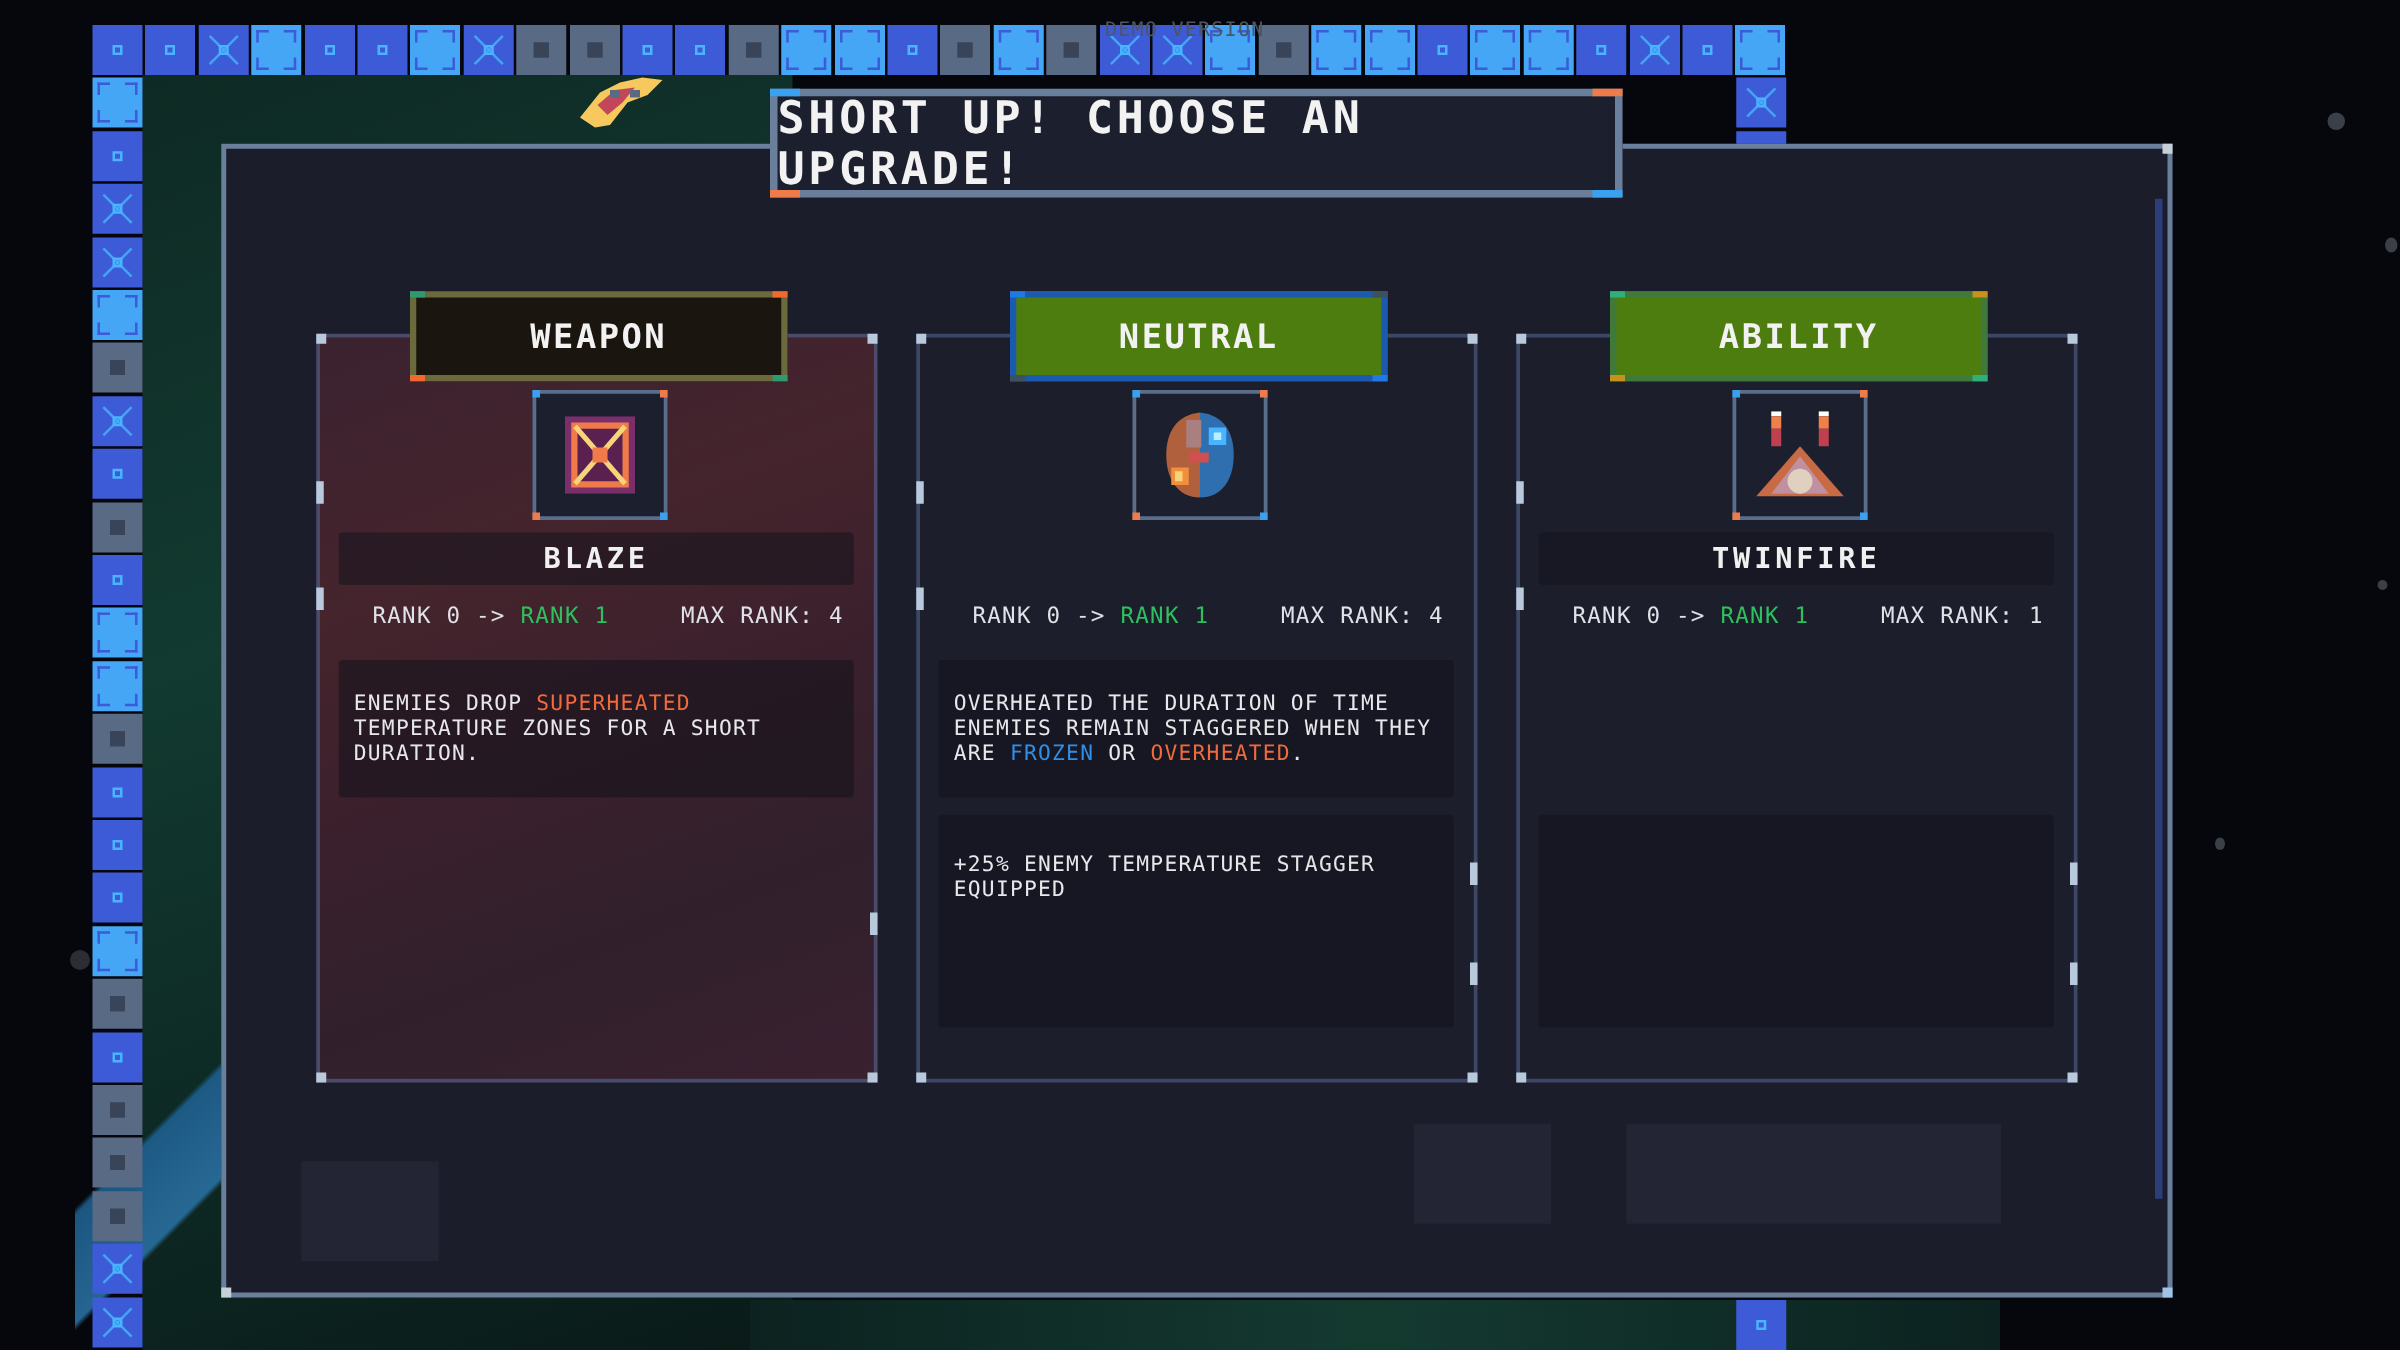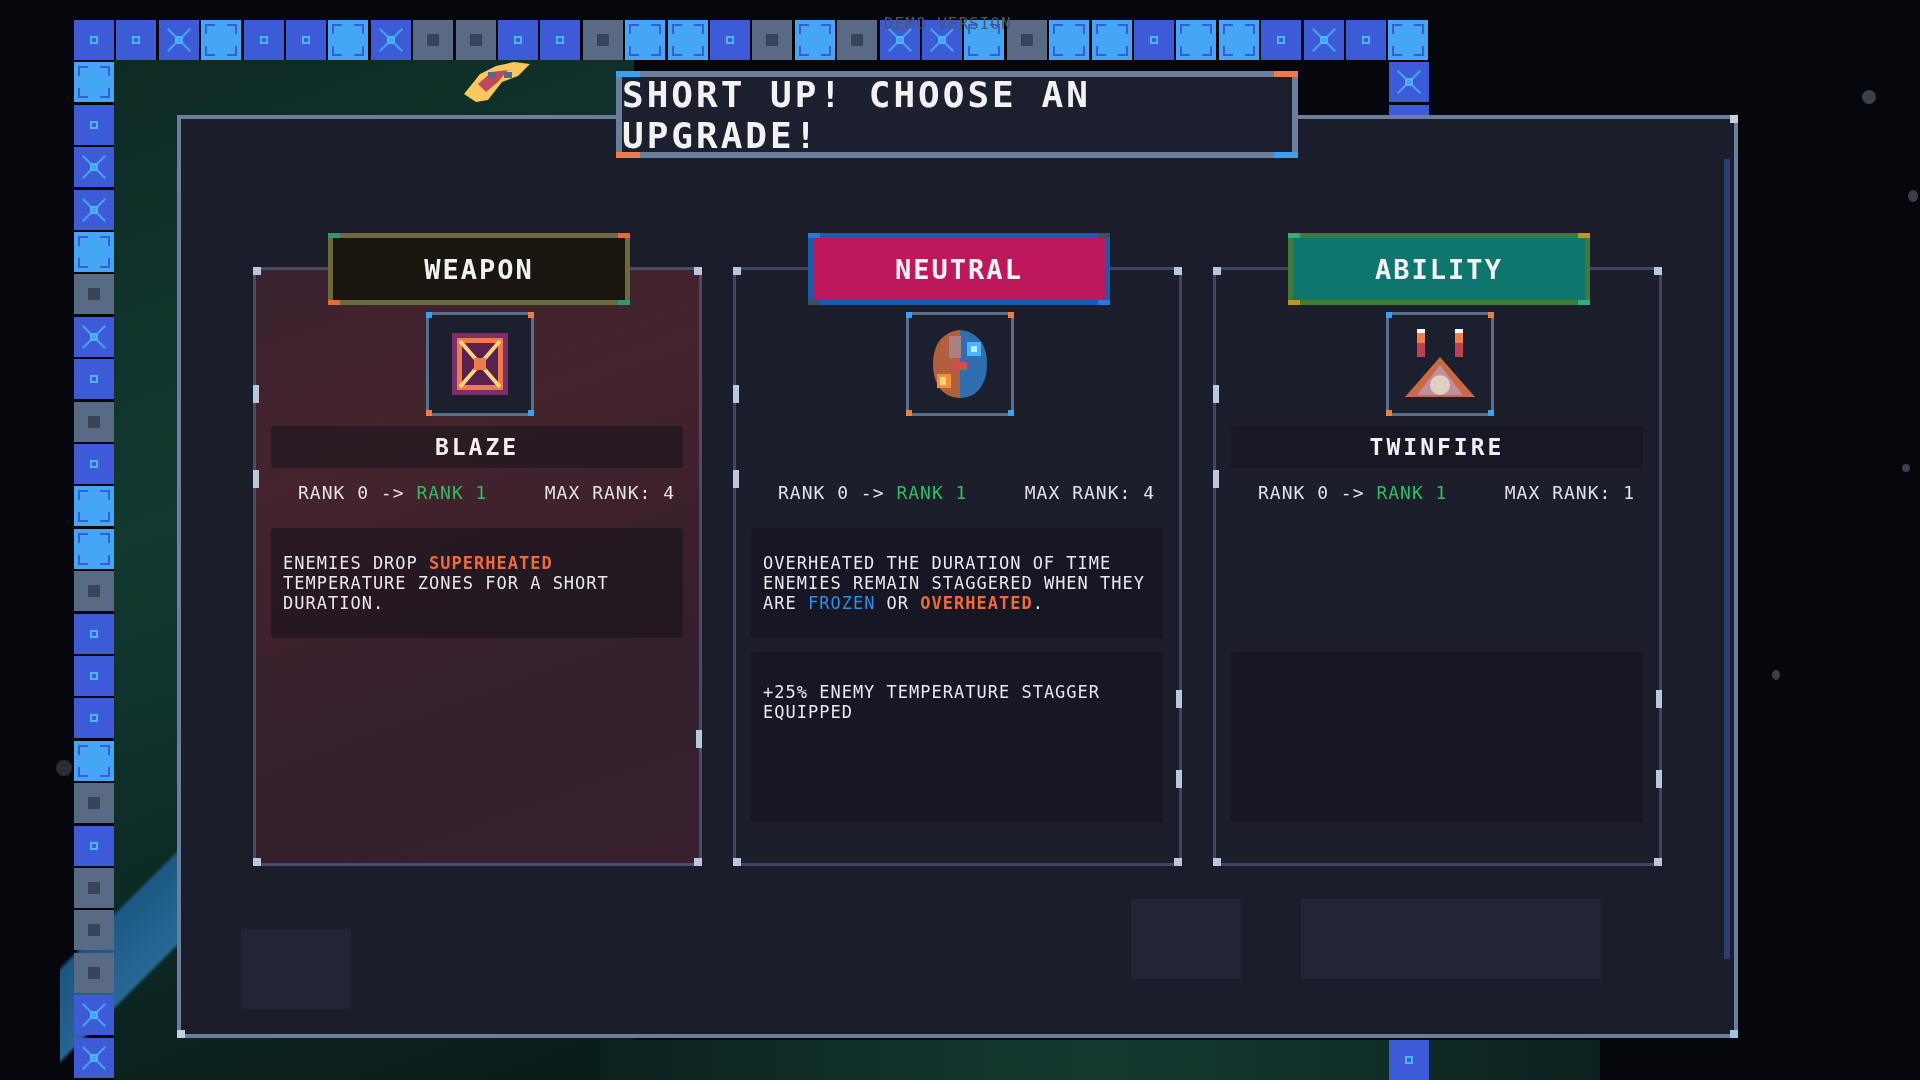--- a/index.html
+++ b/index.html
@@ -35,21 +35,21 @@
   .card.weapon{background:linear-gradient(160deg,#3b2230 0%,#45242c 30%,#3a202c 55%,#31202c 75%,#3a2030 100%);border-color:#4c4a6a;}
   .card .cc{position:absolute;width:8px;height:8px;background:#b8c9dc;}
   .card .side-tick{position:absolute;width:6px;height:18px;background:#b8c9dc;}
   .cat-header{position:absolute;top:-37px;left:72px;width:302px;height:72px;box-sizing:border-box;border:5px solid;display:flex;align-items:center;justify-content:center;font-size:27px;letter-spacing:2px;color:#f2f2f2;font-weight:bold;}
   .cat-header .hc{position:absolute;width:12px;height:5px;}
   .icon-frame{position:absolute;top:42px;left:170px;width:108px;height:104px;box-sizing:border-box;border:3px solid #5a6e8c;background:#1c1f2e;display:flex;align-items:center;justify-content:center;}
   .icon-frame .fc{position:absolute;width:6px;height:6px;}
   .name-bar{position:absolute;top:156px;left:15px;width:412px;height:42px;background:rgba(20,20,30,.55);border-radius:3px;display:flex;align-items:center;justify-content:center;font-size:23px;font-weight:bold;letter-spacing:3px;color:#f0f0f0;}
   .rank-row{position:absolute;top:212px;left:42px;right:24px;height:24px;font-size:18px;letter-spacing:1px;color:#e0e2e8;display:flex;justify-content:space-between;}
   .green{color:#2fbf5f;}
-  .orange{color:#ef6a3c;font-weight:bold;}
+  .orange{color:#ef6a3c;}
   .yellow{color:#e5e5e5;}
   .blue{color:#2f8fe8;}
   .desc-box{position:absolute;left:15px;width:412px;background:rgba(18,18,28,.55);border-radius:3px;box-sizing:border-box;padding:0 12px;font-size:17px;line-height:20px;letter-spacing:1px;color:#e8e8ec;}
   .desc1{top:258px;height:110px;display:flex;align-items:center;}
   .desc2{top:382px;height:170px;padding-top:30px;}
   .desc1 p,.desc2 p{margin:0;}
 </style>
 </head>
 <body>
 
@@ -134,21 +134,21 @@
 
 <div class="card" style="left: 733px; z-index: 6;">
   <div class="cc" style="left:-3px;top:-3px"></div>
   <div class="cc" style="right:-3px;top:-3px"></div>
   <div class="cc" style="left:-3px;bottom:-3px"></div>
   <div class="cc" style="right:-3px;bottom:-3px"></div>
   <div class="side-tick" style="left:-3px;top:115px"></div>
   <div class="side-tick" style="left:-3px;top:200px"></div>
   <div class="side-tick" style="right:-3px;top:420px"></div>
   <div class="side-tick" style="right:-3px;top:500px"></div>
-  <div class="cat-header" style="background:#be185d;border-color:#1c5ab0">
+  <div class="cat-header" style="background:#4d7c0f;border-color:#1c5ab0">
     <div class="hc" style="left:-5px;top:-5px;background:#1f7ae6"></div>
     <div class="hc" style="right:-5px;top:-5px;background:#3c5060"></div>
     <div class="hc" style="left:-5px;bottom:-5px;background:#3c5060"></div>
     <div class="hc" style="right:-5px;bottom:-5px;background:#1f7ae6"></div>
     <span>NEUTRAL</span>
   </div>
   <div class="icon-frame">
     <div class="fc" style="left:-3px;top:-3px;background:#3aa0f0"></div>
     <div class="fc" style="right:-3px;top:-3px;background:#ef7a4a"></div>
     <div class="fc" style="left:-3px;bottom:-3px;background:#ef7a4a"></div>
@@ -178,21 +178,21 @@
 
 <div class="card" style="left: 1213px; z-index: 6;">
   <div class="cc" style="left:-3px;top:-3px"></div>
   <div class="cc" style="right:-3px;top:-3px"></div>
   <div class="cc" style="left:-3px;bottom:-3px"></div>
   <div class="cc" style="right:-3px;bottom:-3px"></div>
   <div class="side-tick" style="left:-3px;top:115px"></div>
   <div class="side-tick" style="left:-3px;top:200px"></div>
   <div class="side-tick" style="right:-3px;top:420px"></div>
   <div class="side-tick" style="right:-3px;top:500px"></div>
-  <div class="cat-header" style="background:#0f766e;border-color:#3f7a3a">
+  <div class="cat-header" style="background:#4d7c0f;border-color:#3f7a3a">
     <div class="hc" style="left:-5px;top:-5px;background:#2fb07a"></div>
     <div class="hc" style="right:-5px;top:-5px;background:#c8901c"></div>
     <div class="hc" style="left:-5px;bottom:-5px;background:#c8901c"></div>
     <div class="hc" style="right:-5px;bottom:-5px;background:#2fb07a"></div>
     <span>ABILITY</span>
   </div>
   <div class="icon-frame">
     <div class="fc" style="left:-3px;top:-3px;background:#3aa0f0"></div>
     <div class="fc" style="right:-3px;top:-3px;background:#ef7a4a"></div>
     <div class="fc" style="left:-3px;bottom:-3px;background:#ef7a4a"></div>

